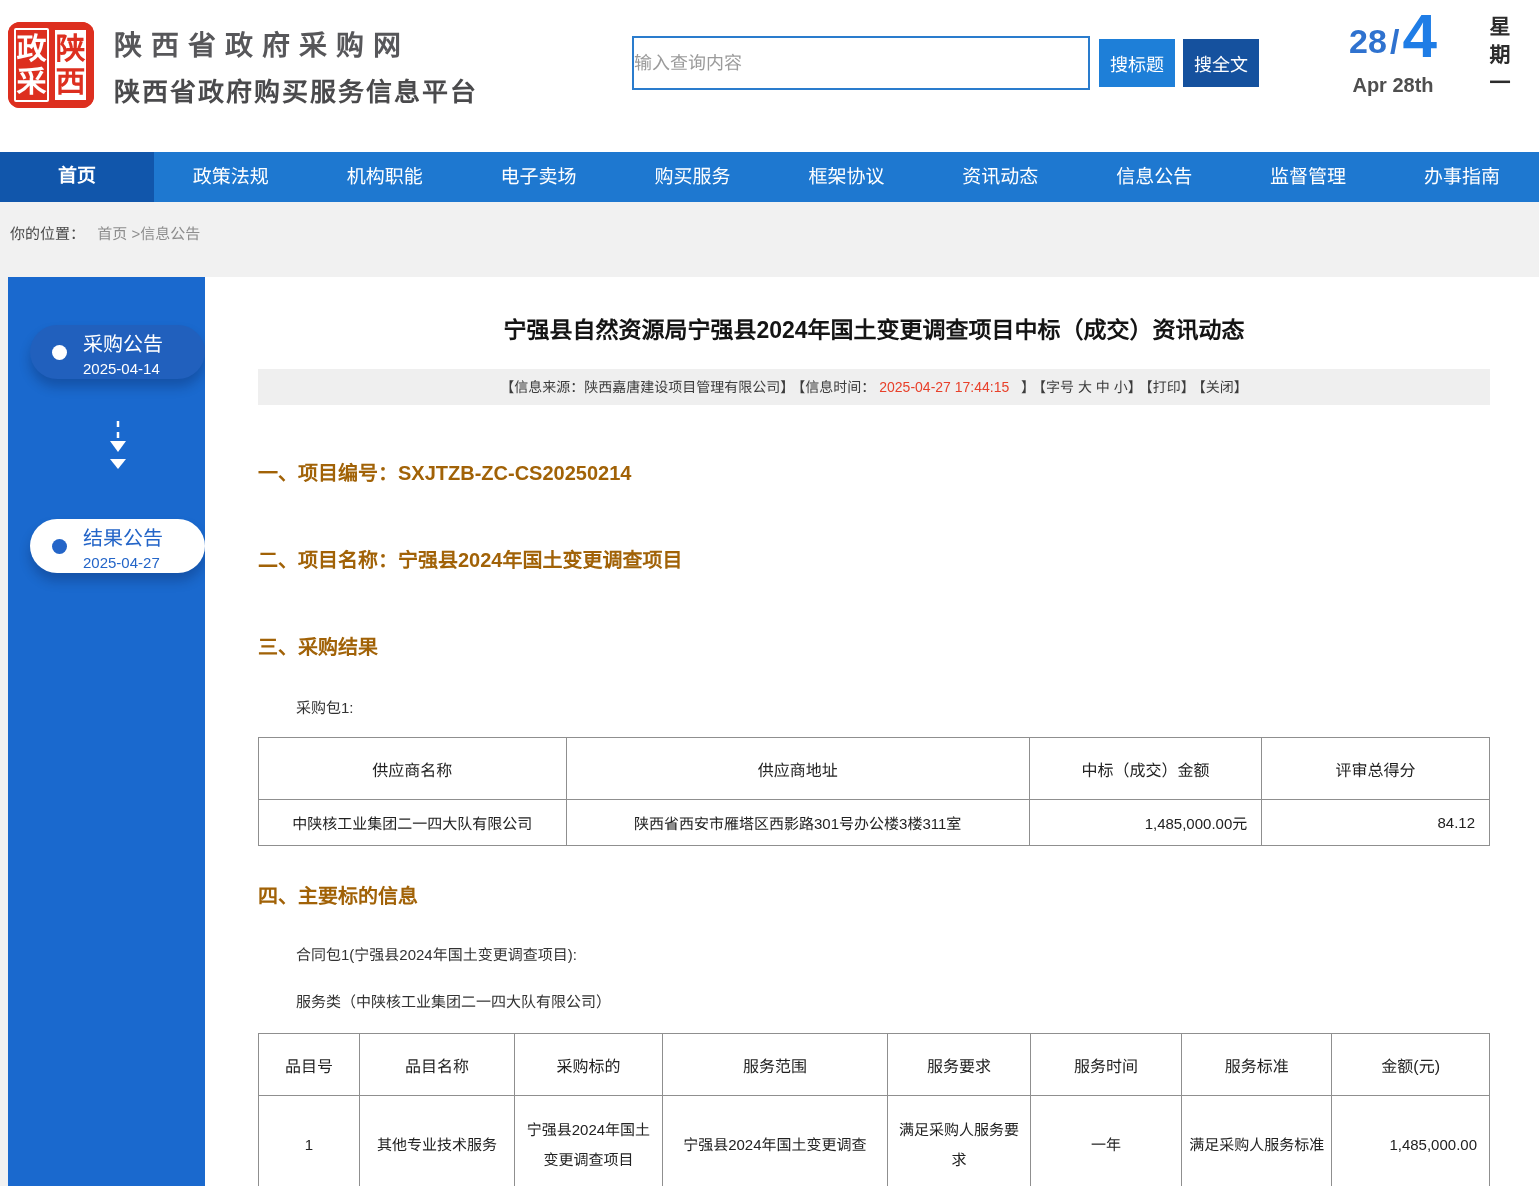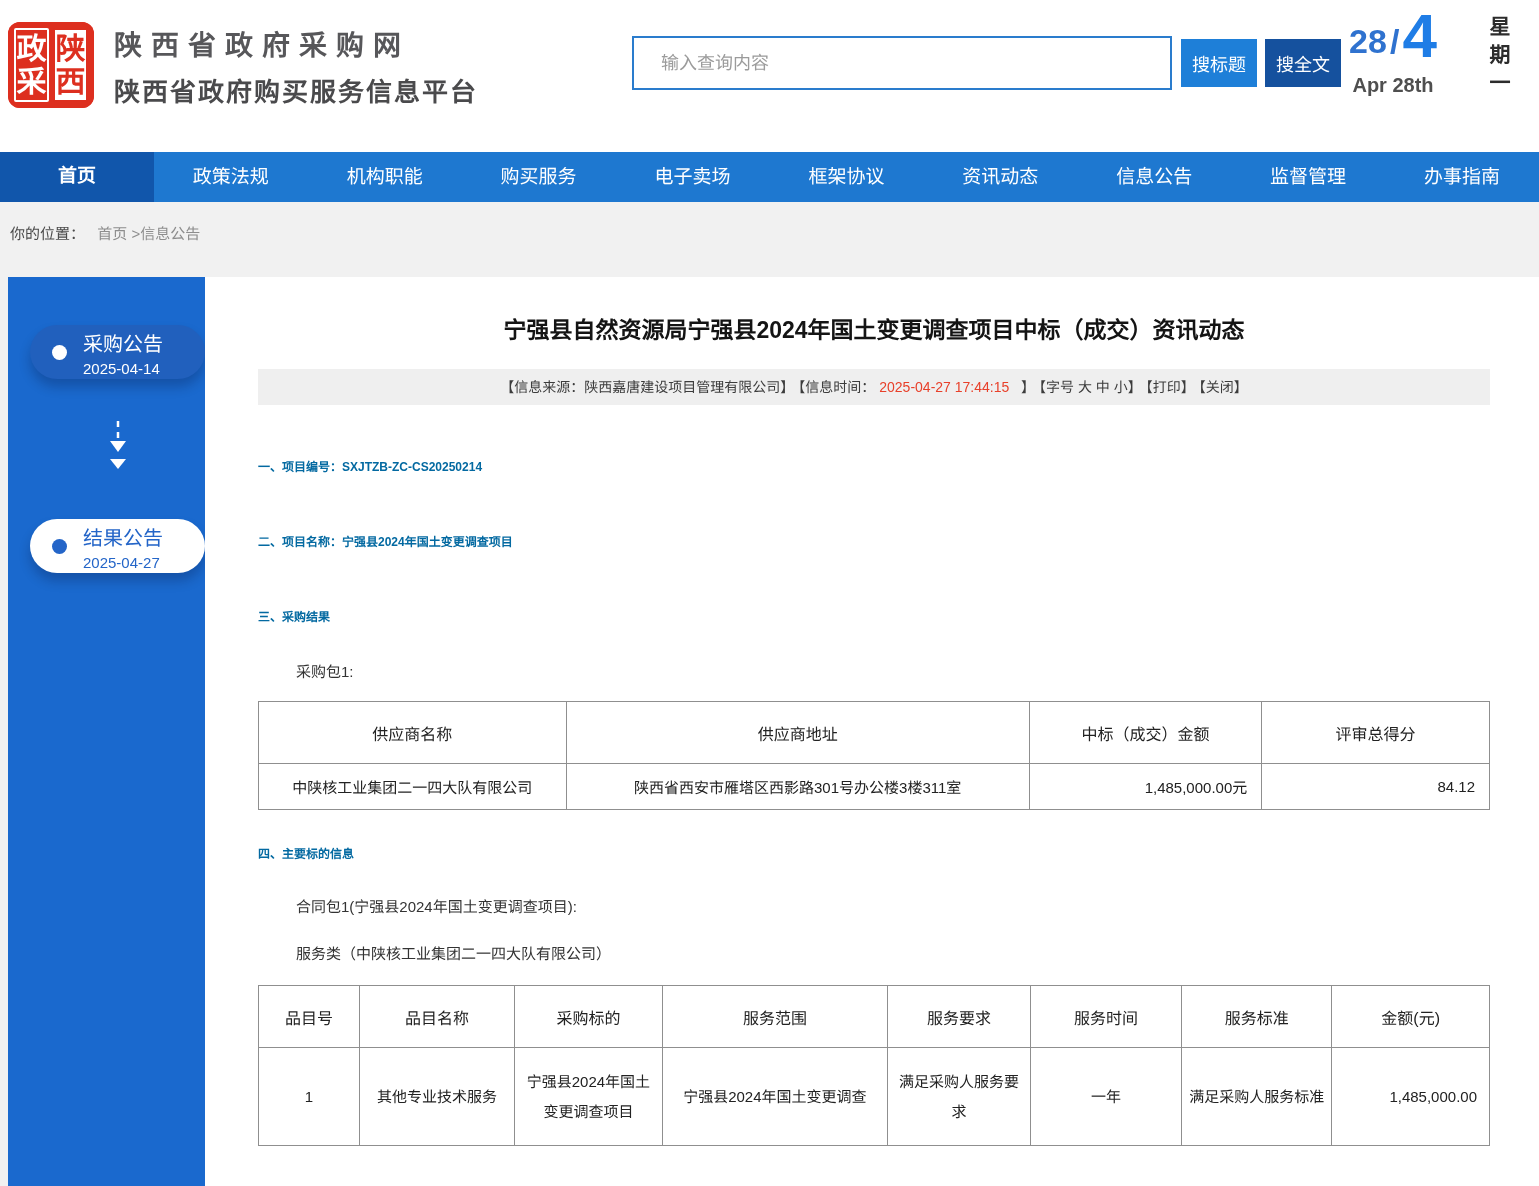--- a/index.html
+++ b/index.html
@@ -20,22 +20,22 @@
   .seal .seal-col { flex:1; display:flex; flex-direction:column; align-items:center; justify-content:center;
     font-weight:bold; font-size:30px; line-height:1.1; border-radius:2px; }
   .seal .seal-left { color:#fff; border:2px solid #fff; }
   .seal .seal-right { color:#dd2f1f; background:#fff; border:2px solid #dd2f1f; }
   .site-titles { display:flex; flex-direction:column; gap:8px; }
   .site-title { font-size:28px; color:#57575a; letter-spacing:9px; font-weight:600; }
   .site-subtitle { font-size:26px; color:#4a4a4c; letter-spacing:2px; font-weight:bold; }
 
   .search-box { position:absolute; left:632px; top:36px; display:flex; align-items:center; }
   .search-input {
-    width:540px; height:54px; border:2px solid #2a7ccd; outline:none;
-    font-size:18px; padding:0 27px; color:#333; background:#fff;
+    width:458px; height:54px; border:2px solid #2a7ccd; outline:none;
+    font-size:18px; padding:0 0; color:#333; background:#fff;
     font-family:"Liberation Sans","DejaVu Sans",sans-serif;
   }
   .search-input::placeholder { color:#9b9b9b; }
   .btn-search { height:48px; width:76px; border:none; color:#fff; font-size:18px; cursor:pointer;
     font-family:"Liberation Sans","DejaVu Sans",sans-serif; }
   .btn-title { background:#1e7fd8; margin-left:9px; }
   .btn-full  { background:#15519e; margin-left:8px; }
 
   .date-box { position:absolute; right:86px; top:8px; width:120px; text-align:center; }
   .date-line { display:flex; align-items:flex-end; justify-content:center; }
@@ -85,21 +85,21 @@
   .article-title { margin-top:34px; text-align:center; font-size:23px; color:#141414; font-weight:bold; }
 
   .meta-bar {
     margin-top:24px; background:#efefef; height:36px; line-height:36px;
     text-align:center; font-size:14px; color:#3c3c3c; white-space:nowrap;
   }
   .meta-bar span { margin:0 2px; }
   .meta-time-value { color:#e8402a; }
   .meta-link { cursor:pointer; }
 
-  .sec { font-size:12px; font-weight:bold; color:#0369a1; }
+  .sec { font-size:20px; font-weight:bold; color:#a16207; }
   .sec-1 { margin-top:52px; }
   .sec-gap { margin-top:58px; }
   .plain { font-size:15px; font-weight:normal; color:#333; margin-left:38px; }
   .pkg { margin-top:36px; }
   .contract { margin-top:34px; }
   .service { margin-top:26px; }
 
   table { width:100%; border-collapse:collapse; table-layout:fixed; }
   th, td { border:1px solid #8f8f8f; }
   th { height:62px; font-size:16px; font-weight:normal; text-align:center; color:#222; padding:4px; }
@@ -160,22 +160,22 @@
     </div>
     <div class="date-en">Apr 28th</div>
   </div>
   <div class="weekday">星期一</div>
 </div>
 
 <div class="nav" id="main-nav">
     <div class="nav-item active">首页</div>
     <div class="nav-item">政策法规</div>
     <div class="nav-item">机构职能</div>
+    <div class="nav-item">电子卖场</div>
     <div class="nav-item">购买服务</div>
-    <div class="nav-item">电子卖场</div>
     <div class="nav-item">框架协议</div>
     <div class="nav-item">资讯动态</div>
     <div class="nav-item">信息公告</div>
     <div class="nav-item">监督管理</div>
     <div class="nav-item">办事指南</div>
   </div>
 
 <div class="crumb-bar">
   <span class="crumb-prefix">你的位置：</span>
   <span class="crumb-home">首页</span>

